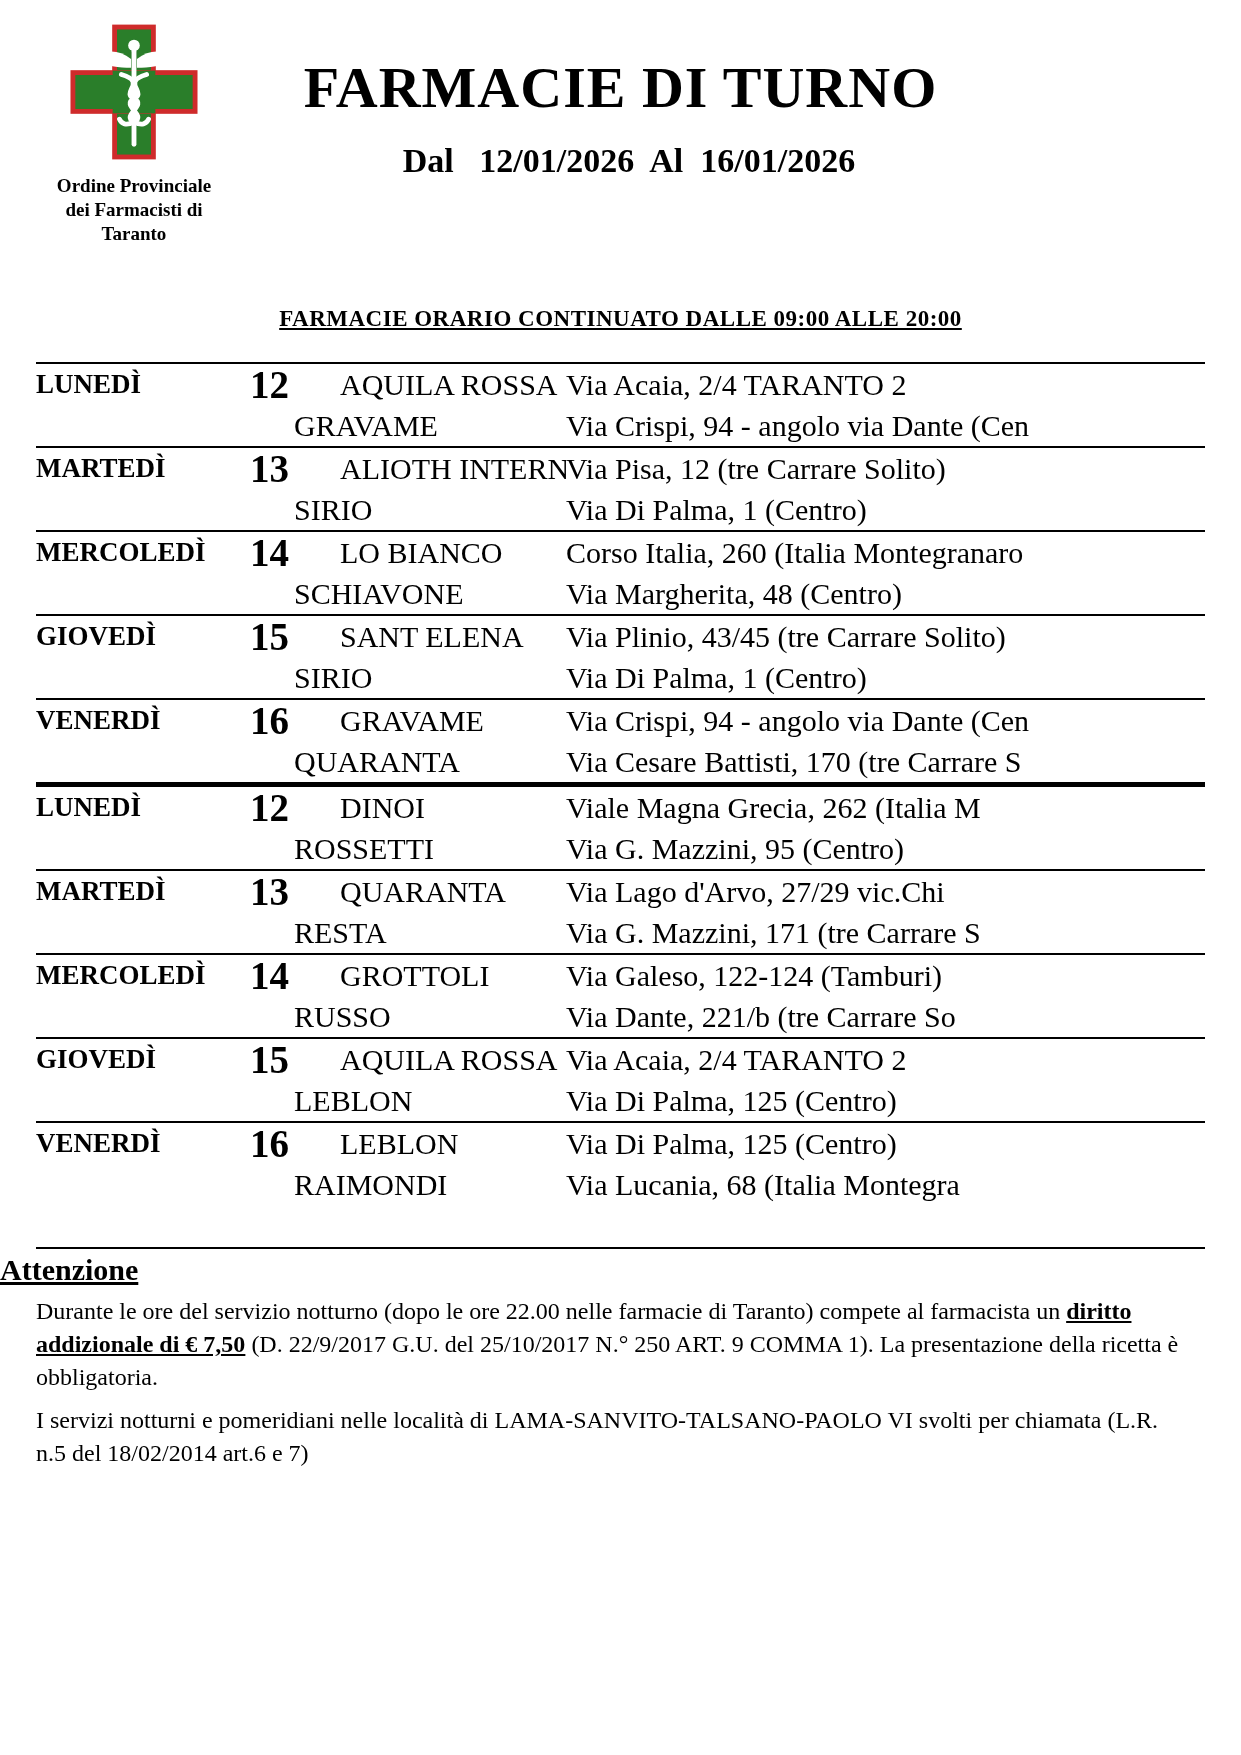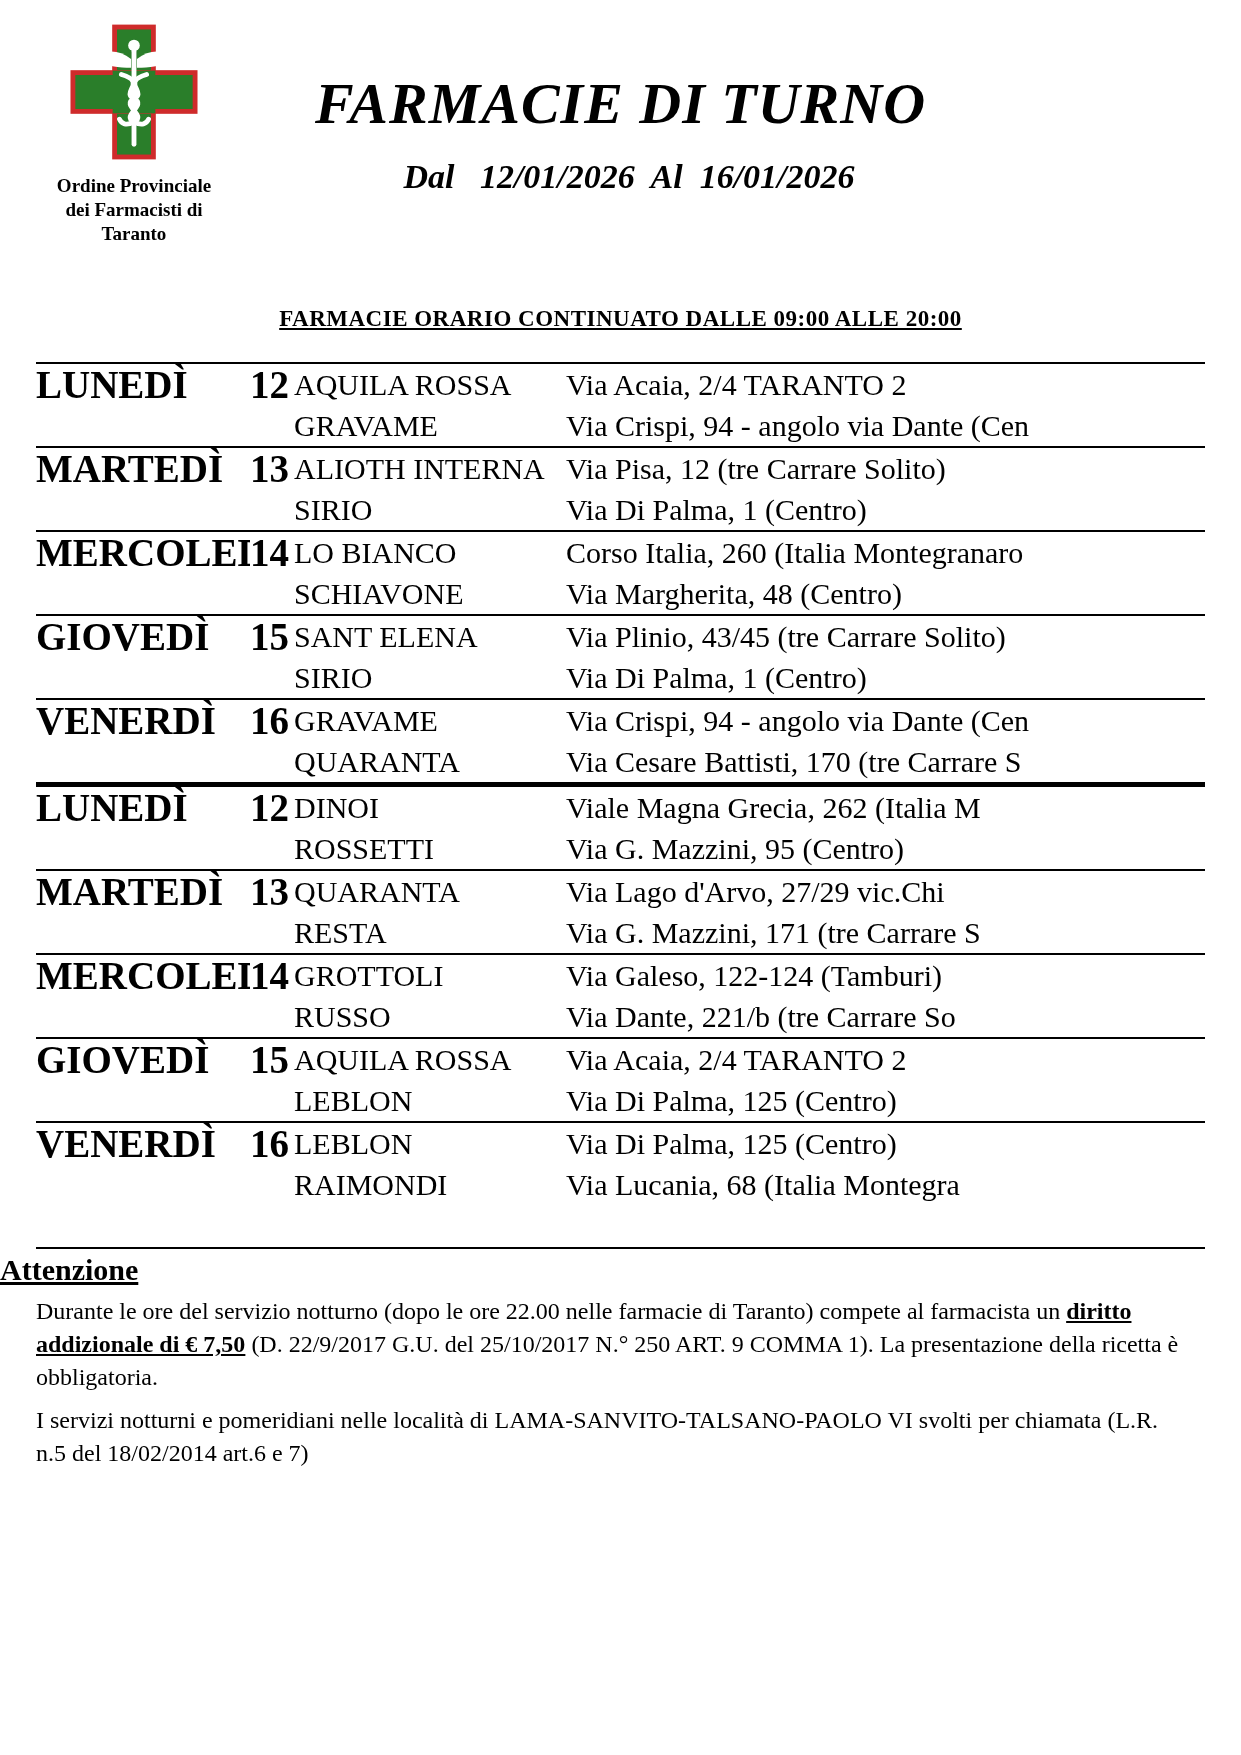--- a/index.html
+++ b/index.html
@@ -7,21 +7,21 @@
   .page {
     width:1241px; height:1755px; background:#ffffff; color:#000;
     font-family:"Liberation Serif","DejaVu Serif",serif;
     position:relative; overflow:hidden; margin:0 auto;
   }
 
   
   .header { position:relative; height:286px; }
   .logo-block { position:absolute; left:39px; top:24px; width:190px; text-align:center; }
   .org-name { margin-top:14px; font-size:19px; font-weight:bold; line-height:1.25; white-space:pre-line; }
-  .header-text { text-align:center; padding-top:72px;font-style:italic; }
+  .header-text { text-align:center; padding-top:56px; }
   .title { font-size:58px; font-weight:bold; letter-spacing:1px; line-height:1.1; }
   .date-range { margin-top:22px; font-size:34px; font-weight:bold; white-space:pre;margin-left:17px; }
 
   
   .section-heading {
     text-align:center; font-weight:bold; font-size:23px;
     text-decoration:underline; letter-spacing:0.5px;
   }
   .heading-day { margin:20px 0 30px; }
   .heading-night { margin:16px 0 12px; }
@@ -30,23 +30,23 @@
   .roster { margin:0 36px; width:1169px; }
   .roster-day { border-bottom:3px solid #000; }
   .group {
     display:grid;
     grid-template-columns:214px 44px 272px 1fr;
     grid-auto-rows:41px;
     border-top:2px solid #000;
     align-items:center;
   }
   .cell { overflow:hidden; white-space:nowrap; }
-  .day  { grid-area:1/1/2/2; font-weight:bold; font-size:39px; }
+  .day  { grid-area:1/1/2/2; font-weight:bold; font-size:27px; }
   .date { grid-area:1/2/2/3; font-weight:bold; font-size:39px; }
-  .name-0 { grid-area:1/3/2/4; } .addr-0 { grid-area:1/4/2/5; }
+  .name-0 { grid-area:1/3/2/4;margin-left:46px; } .addr-0 { grid-area:1/4/2/5; }
   .name-1 { grid-area:2/3/3/4; } .addr-1 { grid-area:2/4/3/5; }
   .name, .addr { font-size:30px; }
 
   
   .attn-rule { border:none; border-top:2px solid #000; margin:42px 36px 0; }
   .attn-title { margin-top:4px; font-size:30px; font-weight:bold; text-decoration:underline; }
   .attn-para { margin:8px 36px 0; font-size:24px; line-height:1.38; max-width:1150px; }
   .attn-para + .attn-para { margin-top:10px; }
   .bu { font-weight:bold; text-decoration:underline; }
 

